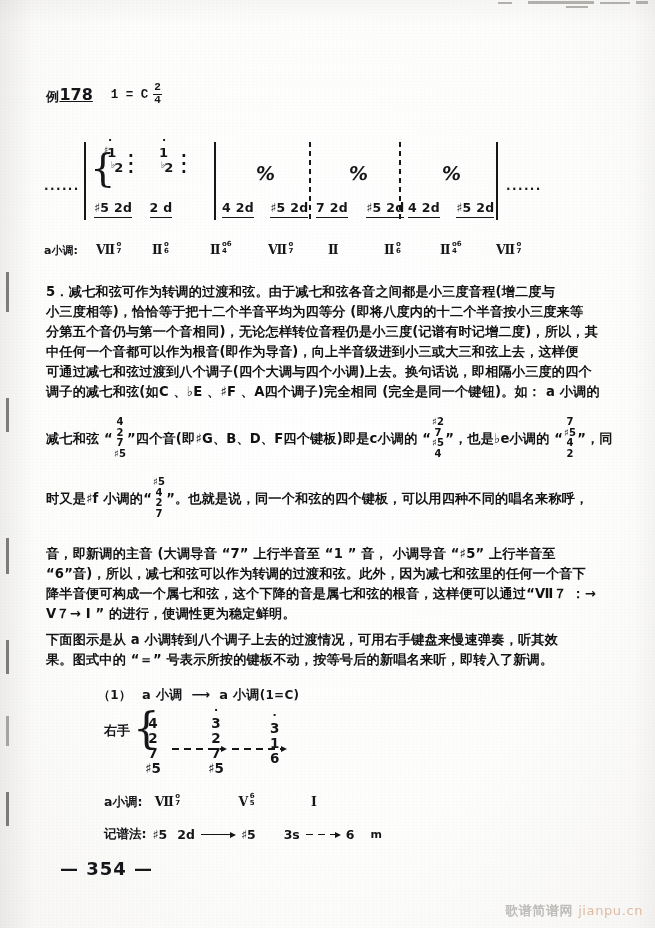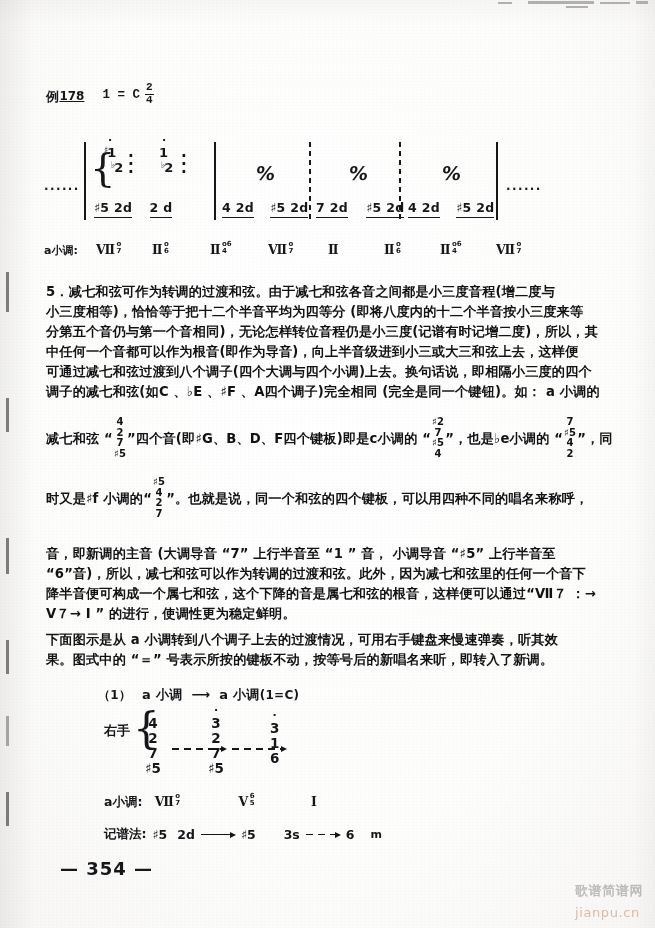--- a/index.html
+++ b/index.html
@@ -78,21 +78,21 @@
     position: absolute;
     left: 46px;
     top: 84px;
     display: flex;
     align-items: flex-end;
     gap: 18px;
     font-size: 13px;
     font-weight: 700;
   }
   #ex-head .exno {
-    font-size: 12px;
+    font-size: 16px;
     font-weight: 700;
     position: relative;
     top: -1px;
     letter-spacing: 0;
     text-decoration: underline;
   }
   .keysig { display: flex; align-items: center; gap: 5px; font-size: 12.5px; font-family: Liberation Mono, monospace; }
   .timesig {
     display: inline-flex;
     flex-direction: column;
@@ -328,21 +328,20 @@
   #watermark {
     position: absolute;
     right: 12px;
     bottom: 8px;
     font-size: 13px;
     letter-spacing: .6px;
     opacity: .55;
     display: flex;
     align-items: baseline;
     gap: 5px;
-    flex-direction: column;
   }
   #watermark .cnm { color: #8d8b87; font-weight: 700; }
   #watermark .en { color: #c98a5e; font-family: "DejaVu Sans","Liberation Sans",sans-serif; }
 </style>
 </head>
 <body>
 
 <div id="page">
   <div id="grain"></div>
   <div id="vign"></div>

